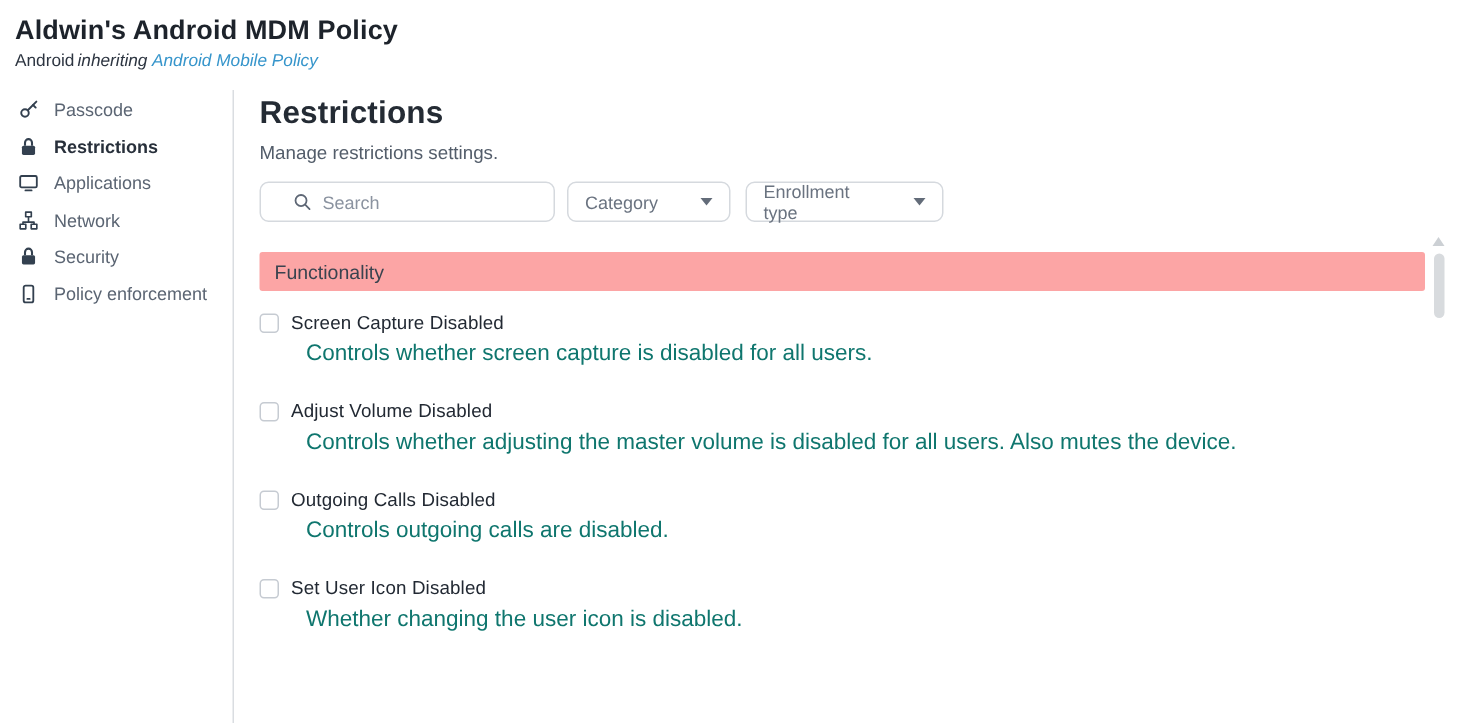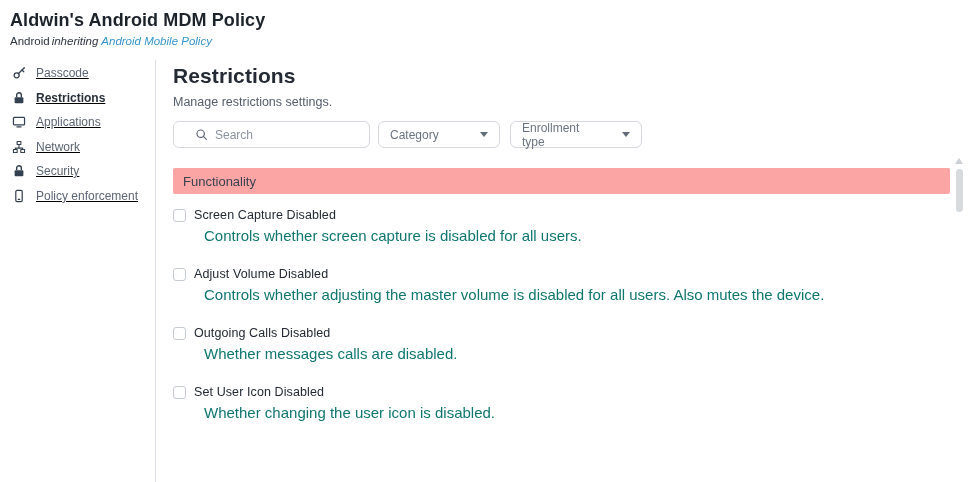--- a/index.html
+++ b/index.html
@@ -45,21 +45,20 @@
     border-right: 1px solid #dadde1;
     padding-top: 1px;
   }
   .nav-item {
     display: flex;
     align-items: center;
     height: 24.5px;
     padding-left: 12px;
     gap: 10px;
     cursor: pointer;
-    text-decoration: underline;
   }
   .nav-icon {
     width: 14px; height: 14px;
     color: #33404f;
     display: inline-flex;
     flex: 0 0 14px;
   }
   .nav-icon svg { width: 14px; height: 14px; display: block; }
   .nav-label { font-size: 12px; color: #5b6573; white-space: nowrap; }
   .nav-item.active .nav-label { font-weight: 700; color: #28303b; }
@@ -100,21 +99,21 @@
   .select {
     height: 27px;
     border: 1px solid #d5d9de;
     border-radius: 6px;
     display: flex; align-items: center; justify-content: space-between;
     padding: 0 11px;
     font-size: 12px; color: #6a7380;
     background: #fff;
     cursor: pointer;
   }
-  .select-category { width: 122px; margin-left: 8px; }
+  .select-category { width: 109px; margin-left: 8px; }
   .select-enrollment { width: 132px; margin-left: 10px; gap: 32px; }
   .caret {
     width: 0; height: 0;
     border-left: 4.5px solid transparent;
     border-right: 4.5px solid transparent;
     border-top: 5px solid #636c79;
   }
 
   
   .section-header {
@@ -300,21 +299,21 @@
           <div class="setting-text">
             <div class="setting-label">Adjust Volume Disabled</div>
             <div class="setting-desc">Controls whether adjusting the master volume is disabled for all users. Also mutes the device.</div>
           </div>
         </div>
 
         <div class="setting-row">
           <span class="checkbox" role="checkbox" aria-checked="false"></span>
           <div class="setting-text">
             <div class="setting-label">Outgoing Calls Disabled</div>
-            <div class="setting-desc">Whether messages calls are disabled.</div>
+            <div class="setting-desc">Controls outgoing calls are disabled.</div>
           </div>
         </div>
 
 
         <div class="setting-row">
           <span class="checkbox" role="checkbox" aria-checked="false"></span>
           <div class="setting-text">
             <div class="setting-label">Set User Icon Disabled</div>
             <div class="setting-desc">Whether changing the user icon is disabled.</div>
           </div>

